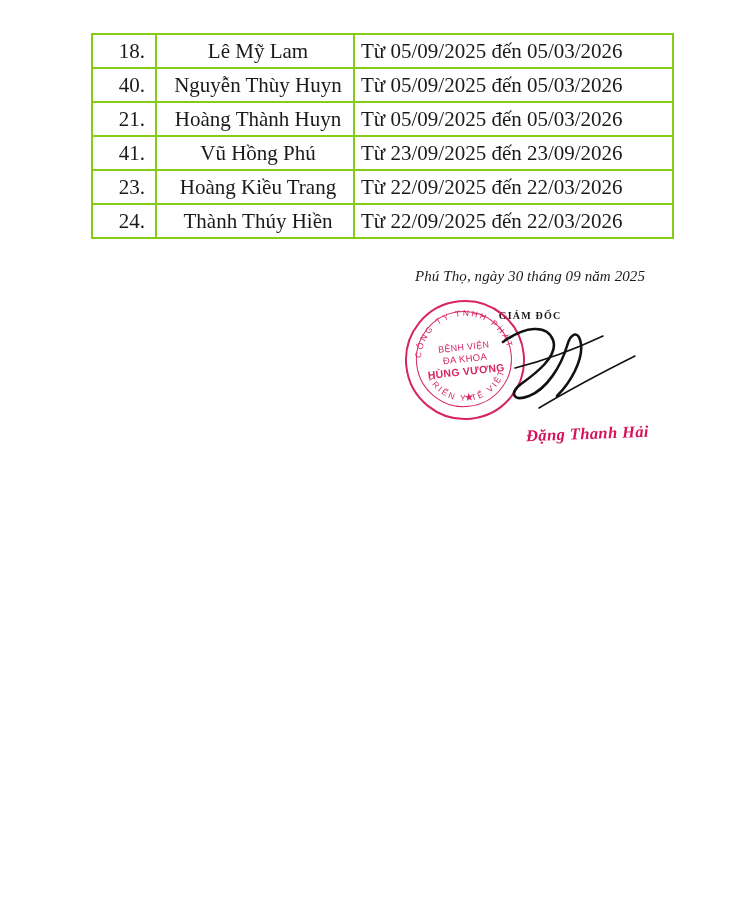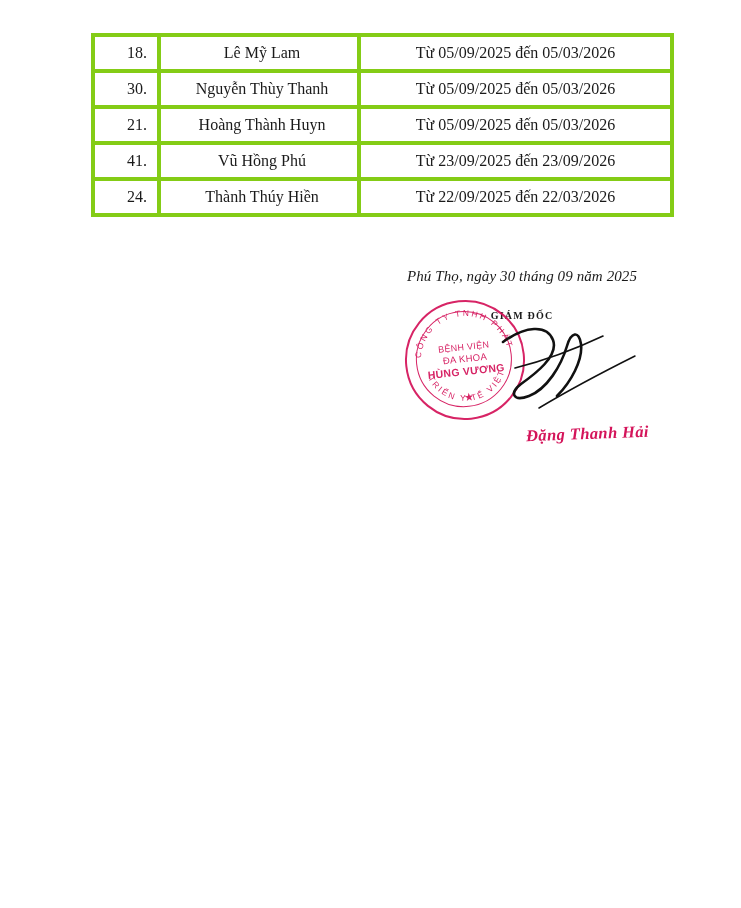--- a/index.html
+++ b/index.html
@@ -26,47 +26,46 @@
   
   .doc-table {
     position: absolute;
     top: 33px;
     left: 91px;
     width: 583px;
     border-collapse: collapse;
     table-layout: fixed;
   }
   .doc-table td {
-    border: 4px solid #84cc16;
+    border: 2px solid #84cc16;
     height: 32px;
-    font-size: 16px;
+    font-size: 21px;
     font-family: "Liberation Serif", serif;
     padding: 0 6px;
     vertical-align: middle;
     line-height: 1.15;
   }
   .col-no {
     width: 46px;
     text-align: right;
     padding-right: 10px !important;
   }
   .col-name {
     width: 178px;
     text-align: center;
     padding-left: 12px !important;
   }
   .col-period {
-    text-align: center;
   }
 
   
   .sign-block {
     position: absolute;
     top: 268px;
-    left: 372px;
+    left: 380px;
     width: 300px;
     text-align: center;
   }
   .place-date {
     font-size: 15px;
     font-style: italic;
     font-family: "Liberation Serif", serif;
     white-space: nowrap;
     letter-spacing: .1px;
   }
@@ -161,33 +160,38 @@
 <div class="page">
 
   <table class="doc-table">
     <tbody>
       <tr>
         <td class="col-no">18.</td>
         <td class="col-name">Lê Mỹ Lam</td>
         <td class="col-period">Từ 05/09/2025 đến 05/03/2026</td>
       </tr>
       <tr>
-        <td class="col-no">30.</td>
-        <td class="col-name">Nguyễn Thùy Thanh</td>
+        <td class="col-no">40.</td>
+        <td class="col-name">Nguyễn Thùy Huyn</td>
         <td class="col-period">Từ 05/09/2025 đến 05/03/2026</td>
       </tr>
       <tr>
         <td class="col-no">21.</td>
         <td class="col-name">Hoàng Thành Huyn</td>
         <td class="col-period">Từ 05/09/2025 đến 05/03/2026</td>
       </tr>
       <tr>
         <td class="col-no">41.</td>
         <td class="col-name">Vũ Hồng Phú</td>
         <td class="col-period">Từ 23/09/2025 đến 23/09/2026</td>
+      </tr>
+      <tr>
+        <td class="col-no">23.</td>
+        <td class="col-name">Hoàng Kiều Trang</td>
+        <td class="col-period">Từ 22/09/2025 đến 22/03/2026</td>
       </tr>
       <tr>
         <td class="col-no">24.</td>
         <td class="col-name">Thành Thúy Hiền</td>
         <td class="col-period">Từ 22/09/2025 đến 22/03/2026</td>
       </tr>
     </tbody>
   </table>
 
   <div class="sign-block">

